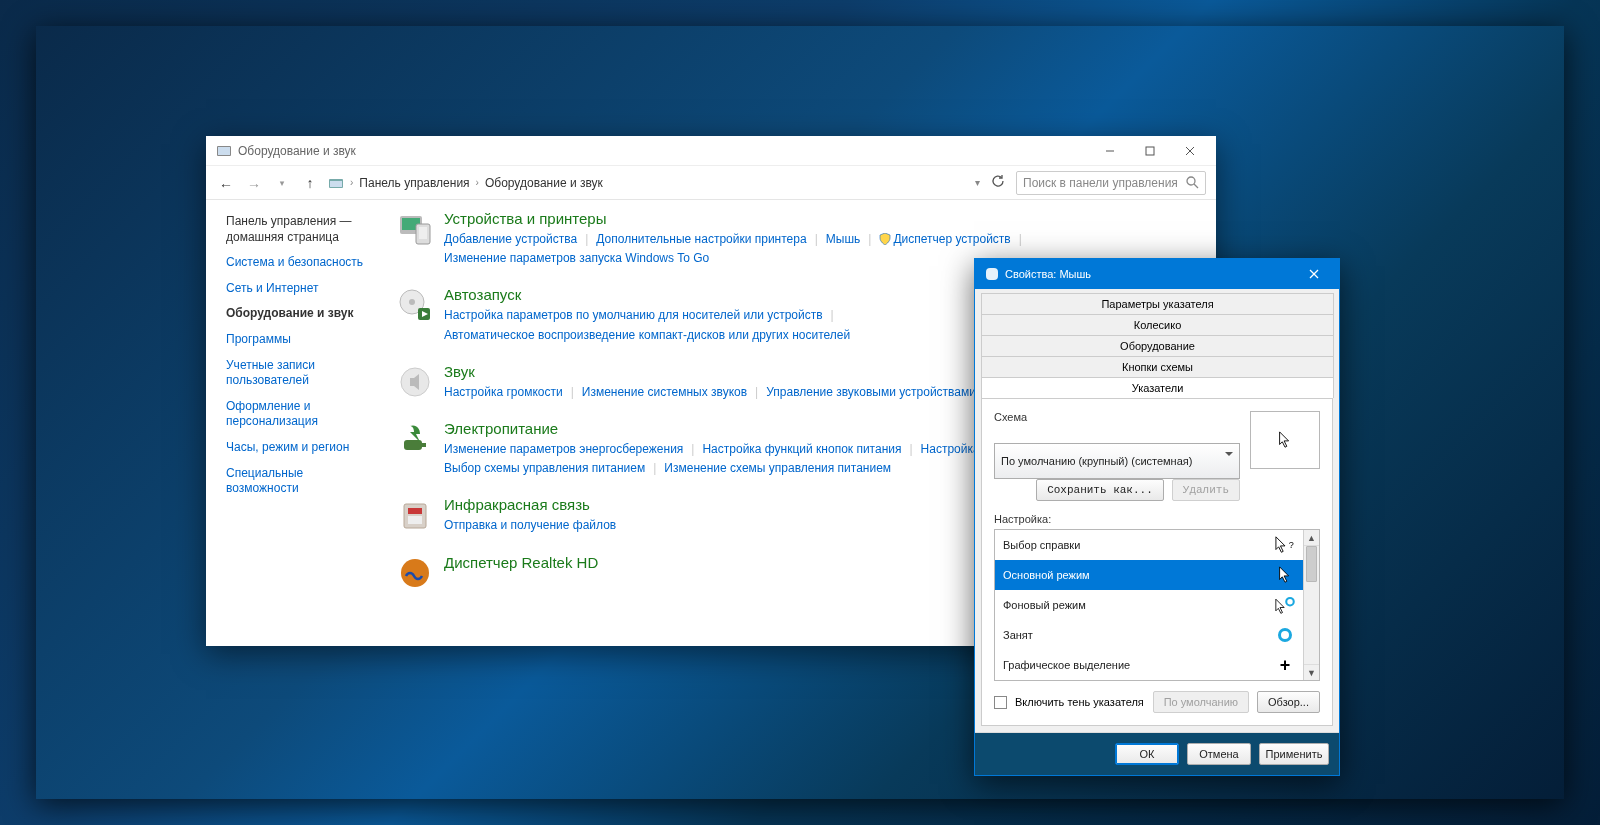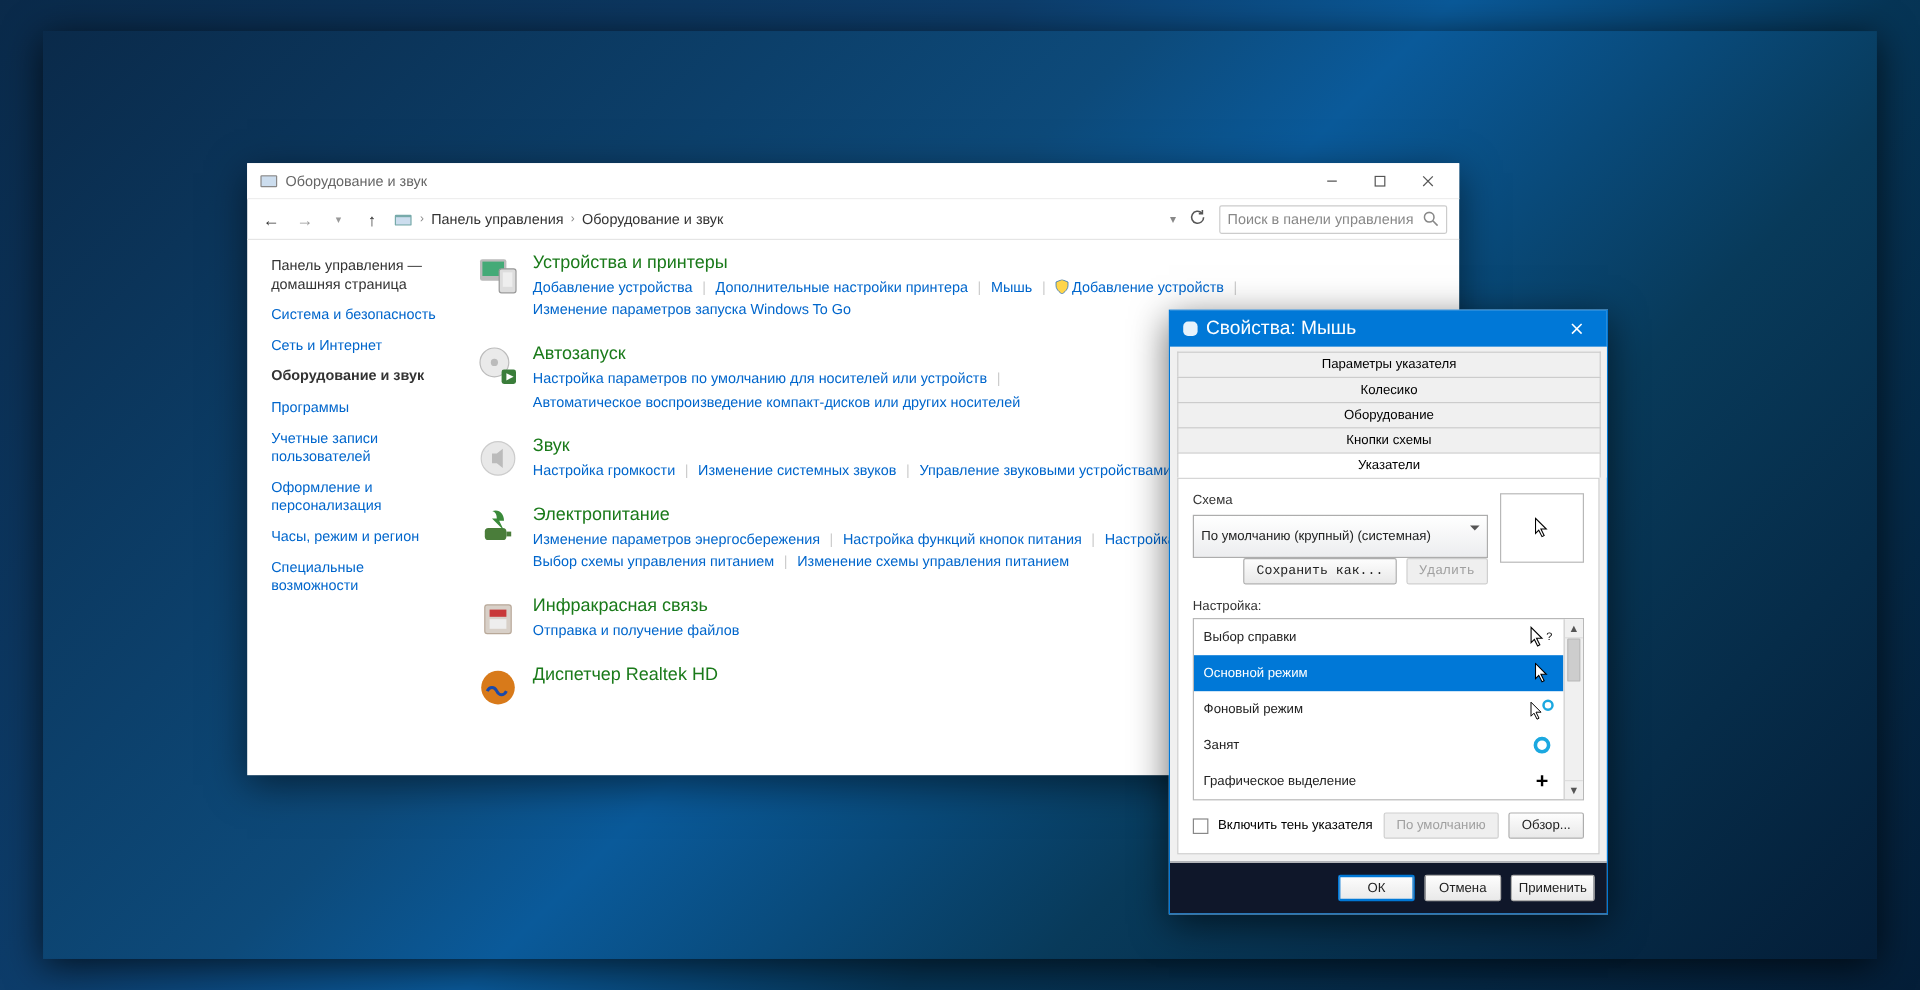--- a/index.html
+++ b/index.html
@@ -61,36 +61,36 @@
   .shield { display:inline-block; width:12px; height:12px; vertical-align:-2px; margin-right:2px; }
 
   
   .mp-window {
     position: absolute; left: 938px; top: 232px; width: 366px;
     background: #f0f0f0; box-shadow: 0 8px 30px rgba(0,0,0,0.6);
     border: 1px solid #0078d7;
   }
   .mp-titlebar {
     height: 30px; background:#0078d7; color:#fff; display:flex; align-items:center;
-    padding: 0 4px 0 10px; font-size:16px;
+    padding: 0 4px 0 10px; font-size:11px;
   }
   .mp-titlebar .ticon { width:14px; height:14px; margin-right:6px; }
   .mp-title { flex:1; }
   .mp-close { width:42px; height:30px; display:flex; align-items:center; justify-content:center; }
   .mp-close svg { width:10px; height:10px; stroke:#fff; }
 
   .mp-tabs { background:#f0f0f0; padding:4px 6px 0 6px; }
   .mp-tabs-row { display:flex;flex-direction:column; }
   .mp-tab { flex:1; text-align:center; padding:4px 6px; font-size:11px; background:#f0f0f0; border:1px solid #ccc; border-bottom:none; margin-right:-1px; cursor:pointer; white-space:nowrap; }
   .mp-tab.active { background:#fff; position:relative; z-index:2; }
   .mp-tabpanel { background:#fff; border:1px solid #ccc; margin:0 6px 6px 6px; padding:12px; }
 
   .scheme-row { display:flex; gap:10px; }
   .scheme-left { flex:1; }
-  .scheme-label { font-size:11px; color:#333; margin-bottom:6px; }
+  .scheme-label { font-size:11px; color:#333; margin-bottom:20px; }
   .scheme-select { width:100%; height:36px; border:1px solid #adadad; background:linear-gradient(#fff,#ecedef); font-size:11px; padding:0 18px 0 6px; position:relative; display:flex; align-items:center;color:#222; }
   .scheme-select::after { content:""; position:absolute; right:6px; top:8px; border:4px solid transparent; border-top-color:#555; }
   .scheme-btns { display:flex; gap:8px; justify-content:flex-end; margin-top:0;font-family:Liberation Mono, monospace; }
   .btn { height:22px; padding:0 10px; font-size:11px; background:linear-gradient(#fdfdfd,#e9e9e9); border:1px solid #adadad; border-radius:2px; display:inline-flex; align-items:center; color:#222; cursor:pointer; }
   .btn.disabled { color:#a0a0a0; border-color:#cfcfcf; background:#efefef; cursor:default; }
   .preview-box { width:70px; height:58px; border:1px solid #b8b8b8; background:#fff; display:flex; align-items:center; justify-content:center; }
 
   .mp-listlabel { font-size:11px; margin:12px 0 4px 0; color:#333; }
   .mp-listwrap { display:flex; border:1px solid #b8b8b8; height:152px; background:#fff; }
   .mp-list { flex:1; overflow:hidden; }
@@ -99,21 +99,21 @@
   .mp-scroll .sbtn.bot { position:absolute; bottom:0; left:0; right:0; border-top:1px solid #ddd; border-bottom:none; }
   .mp-scroll .thumb { position:absolute; top:16px; left:2px; right:2px; height:36px; background:#cdcdcd; border:1px solid #b8b8b8; border-radius:1px; }
   .mp-item { height:30px; display:flex; align-items:center; justify-content:space-between; padding:0 8px; font-size:11px; color:#222; border-bottom:0; }
   .mp-item.selected { background:#0078d7; color:#fff; }
   .mp-item .cicon { width:20px; height:20px; display:flex; align-items:center; justify-content:center; }
 
   .mp-below { display:flex; align-items:center; gap:8px; margin-top:10px; }
   .chk { width:13px; height:13px; border:1px solid #888; background:#fff; display:inline-block; }
   .mp-below .btns { margin-left:auto; display:flex; gap:8px; }
 
-  .mp-footer { display:flex; gap:8px; justify-content:flex-end; padding:10px 10px; background:#0f172a; border-top:1px solid #ddd; }
+  .mp-footer { display:flex; gap:8px; justify-content:flex-end; padding:10px 10px; background:#0c4a6e; border-top:1px solid #ddd; }
   .mp-footer .btn.primary { border-color:#0078d7; box-shadow:inset 0 0 0 1px #0078d7; }
 
   
   .cursor-arrow { width:14px; height:18px; }
   .cursor-busy-ring { width:16px; height:16px; }
   .cross-cur { font-size:18px; font-weight:700; color:#000; }
 </style>
 </head>
 <body>
 
@@ -209,21 +209,21 @@
             <div class="cat-title">Устройства и принтеры</div>
             <div class="cat-links">
               <a>Добавление устройства</a>
                 <span class="sep">|</span>
               <a>Дополнительные настройки принтера</a>
                 <span class="sep">|</span>
               <a>Мышь</a>
                 <span class="sep">|</span>
               <span style="white-space:nowrap;"><span class="shield"><svg viewBox="0 0 12 12">
                       <path d="M6 0l5 2v3c0 4-5 7-5 7S1 9 1 5V2z" fill="#ffd54a" stroke="#1565c0" stroke-width="0.6"></path>
-                    </svg></span><a>Добавление устройств</a></span>
+                    </svg></span><a>Диспетчер устройств</a></span>
                 <span class="sep">|</span>
               <a>Изменение параметров запуска Windows To Go</a>
             </div>
           </div>
         </div>
 
         <div class="cat">
           <div class="cat-icon">
             <svg viewBox="0 0 38 38">
                 <circle cx="16" cy="16" r="12" fill="#eaeaea" stroke="#bbb"></circle>

